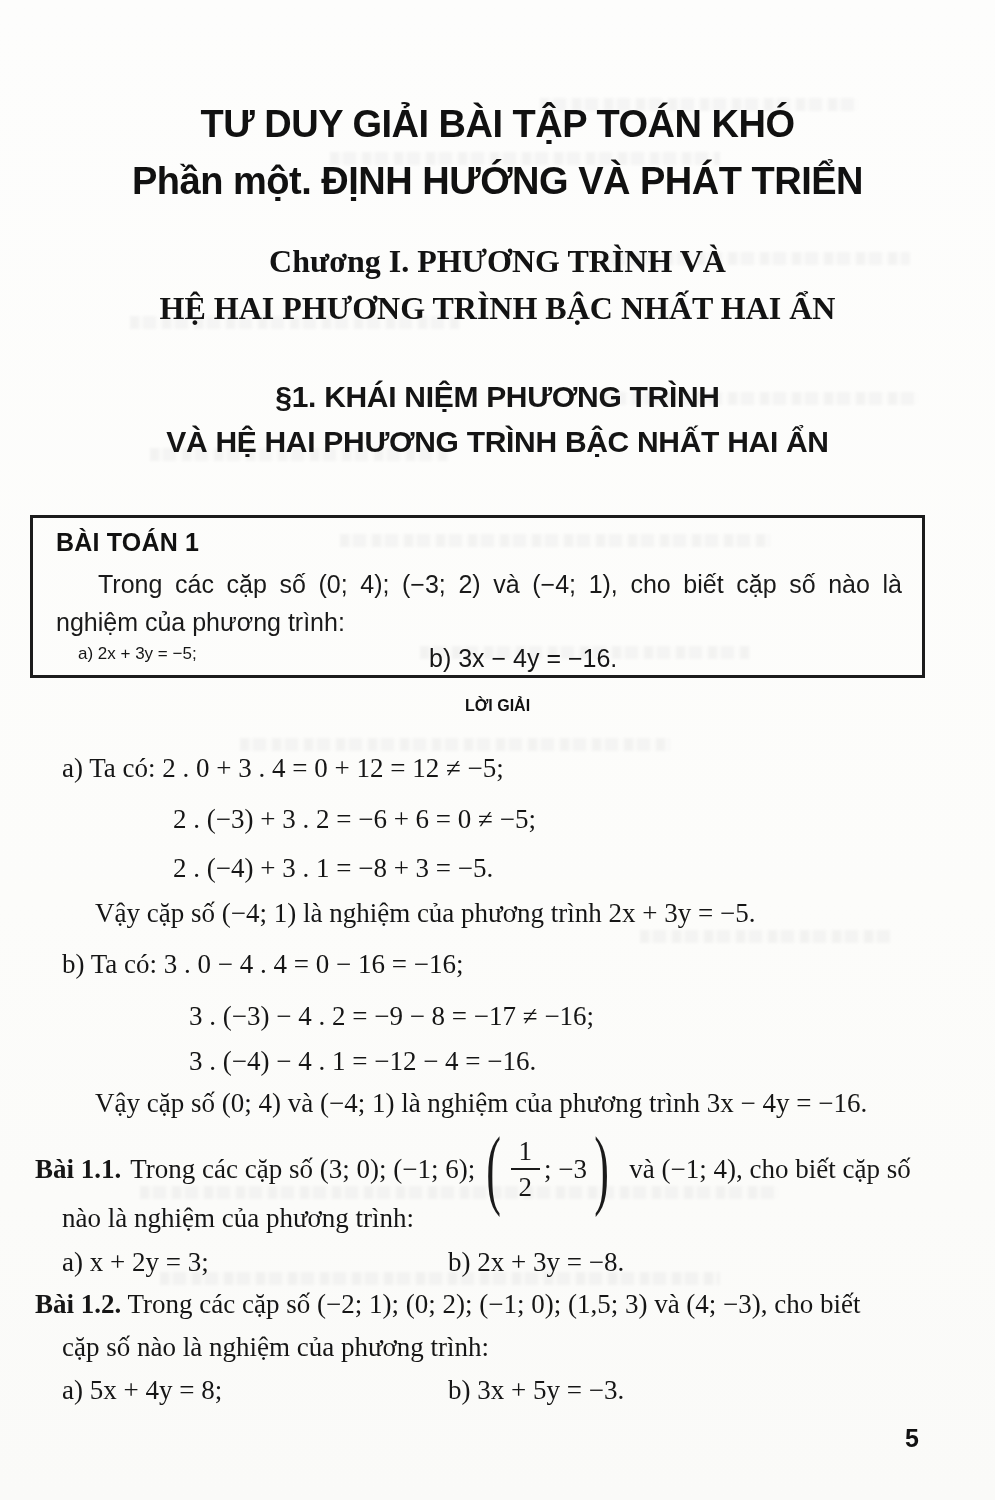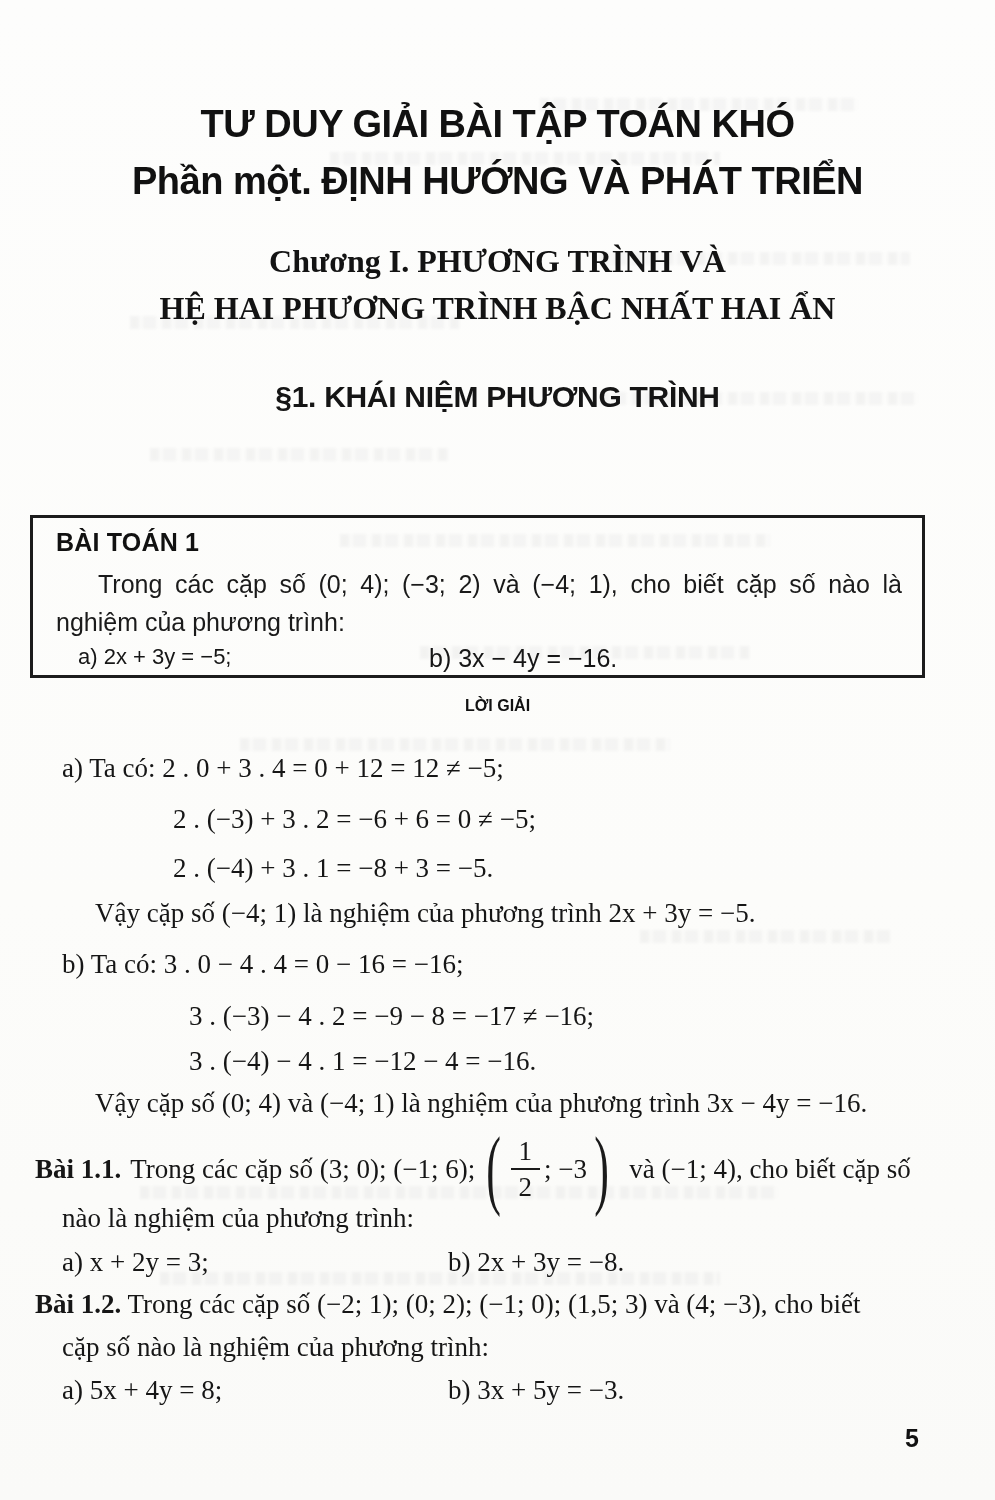--- a/index.html
+++ b/index.html
@@ -65,21 +65,21 @@
     text-indent: 42px;
     text-align: justify;
     text-align-last: justify;
     white-space: nowrap;
     word-spacing: 4.5px;
   }
   .problem-box .box-line2 {
     position: absolute; left: 23px; top: 90px;
     font-size: 25px; color: #1a1a1a;
   }
-  .problem-box .box-eq-a { position: absolute; left: 45px; top: 126px; font-size: 22px; color: #161616; }
+  .problem-box .box-eq-a { position: absolute; left: 45px; top: 126px; font-size: 17px; color: #161616; }
   .problem-box .box-eq-b { position: absolute; left: 396px; top: 126px; font-size: 25px; color: #161616; }
 
   
   .solution-heading {
     left: 0; right: 0; top: 697px;
     text-align: center;
     font-weight: 700; font-size: 16px; color: #111;
   }
   .serif-line {
     font-family: "Liberation Serif", serif;
@@ -167,20 +167,21 @@
     <div>Phần một. ĐỊNH HƯỚNG VÀ PHÁT TRIỂN</div>
   </div>
 
   <div class="abs chapter-title">
     <div>Chương I. PHƯƠNG TRÌNH VÀ</div>
     <div>HỆ HAI PHƯƠNG TRÌNH BẬC NHẤT HAI ẨN</div>
   </div>
 
   <div class="abs section-title">
     <div>§1. KHÁI NIỆM PHƯƠNG TRÌNH</div>
+    <div>VÀ HỆ HAI PHƯƠNG TRÌNH BẬC NHẤT HAI ẨN</div>
   </div>
 
   <div class="abs problem-box">
     <div class="box-heading">BÀI TOÁN 1</div>
     <div class="box-line1">Trong các cặp số (0; 4); (−3; 2) và (−4; 1), cho biết cặp số nào là</div>
     <div class="box-line2">nghiệm của phương trình:</div>
     <div class="box-eq-a">a) 2x + 3y = −5;</div>
     <div class="box-eq-b">b) 3x − 4y = −16.</div>
   </div>
 

